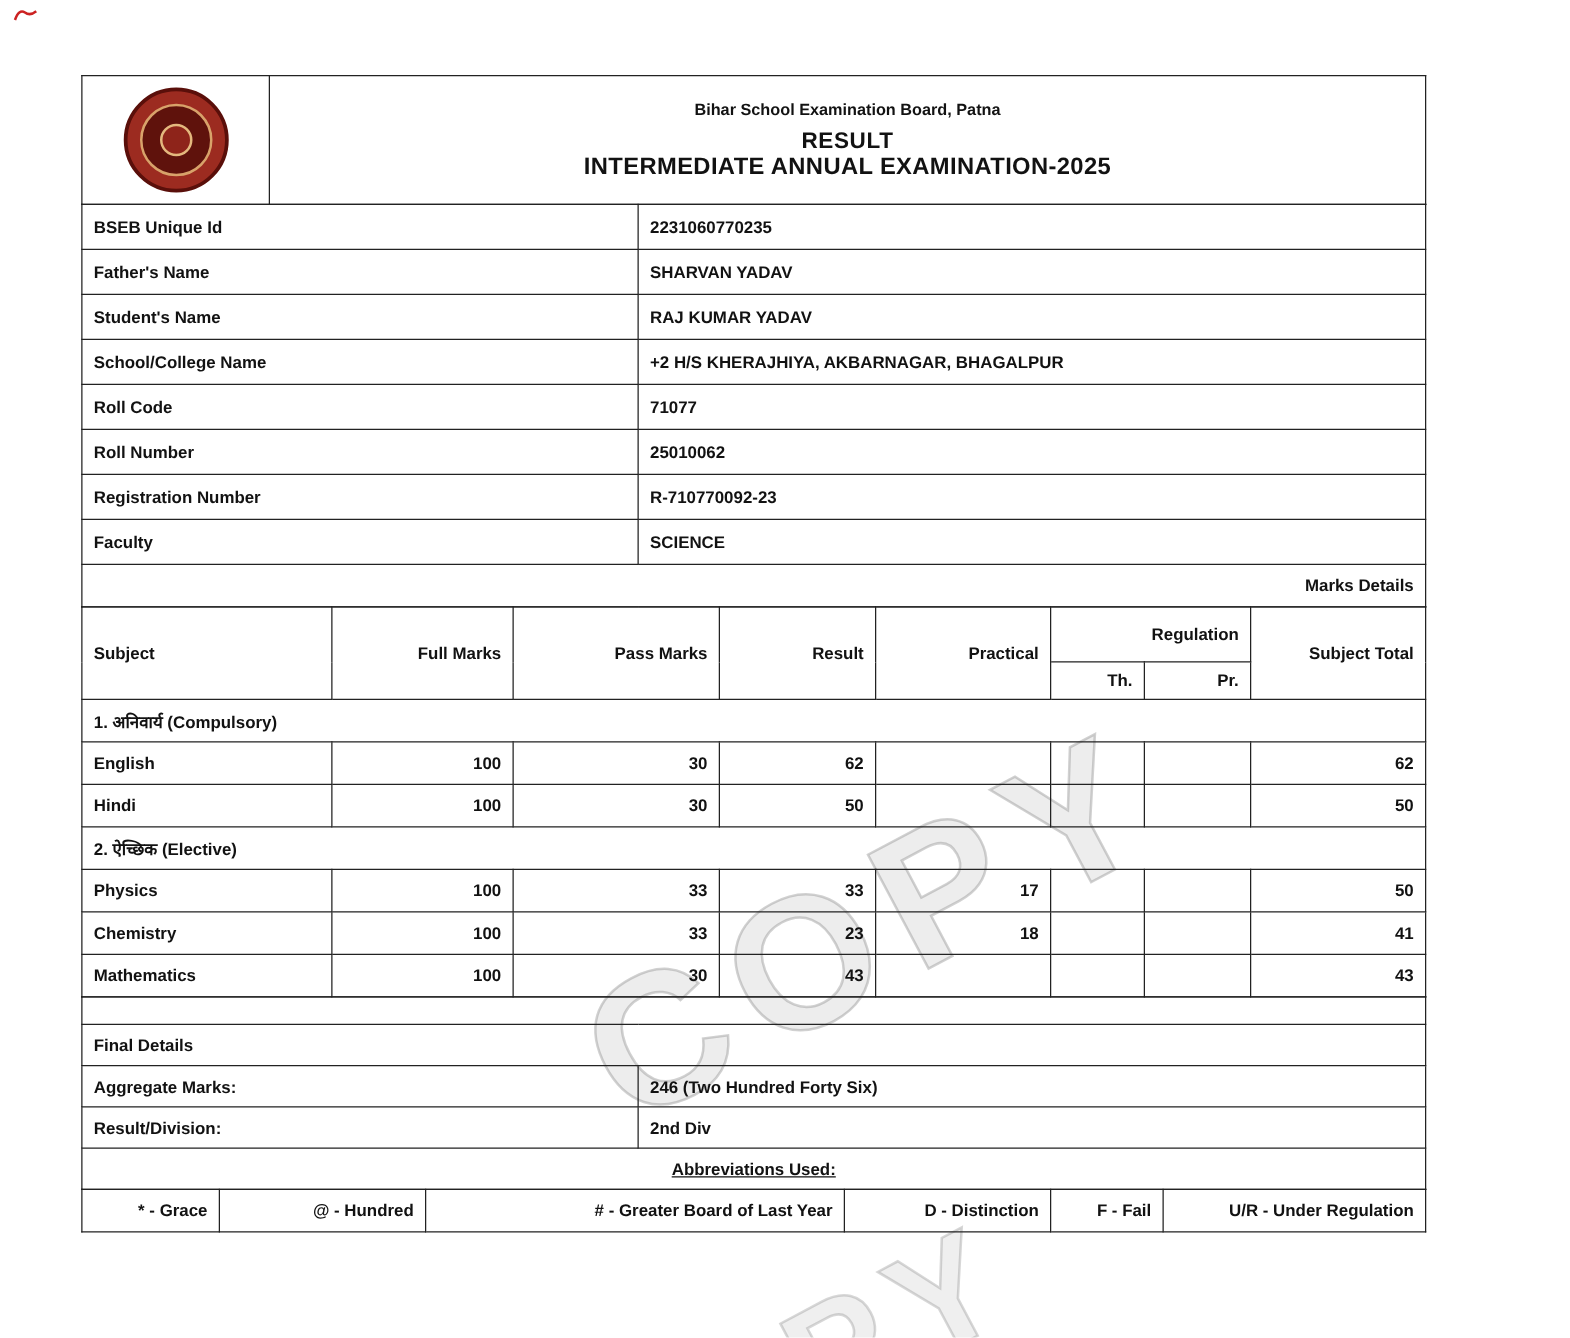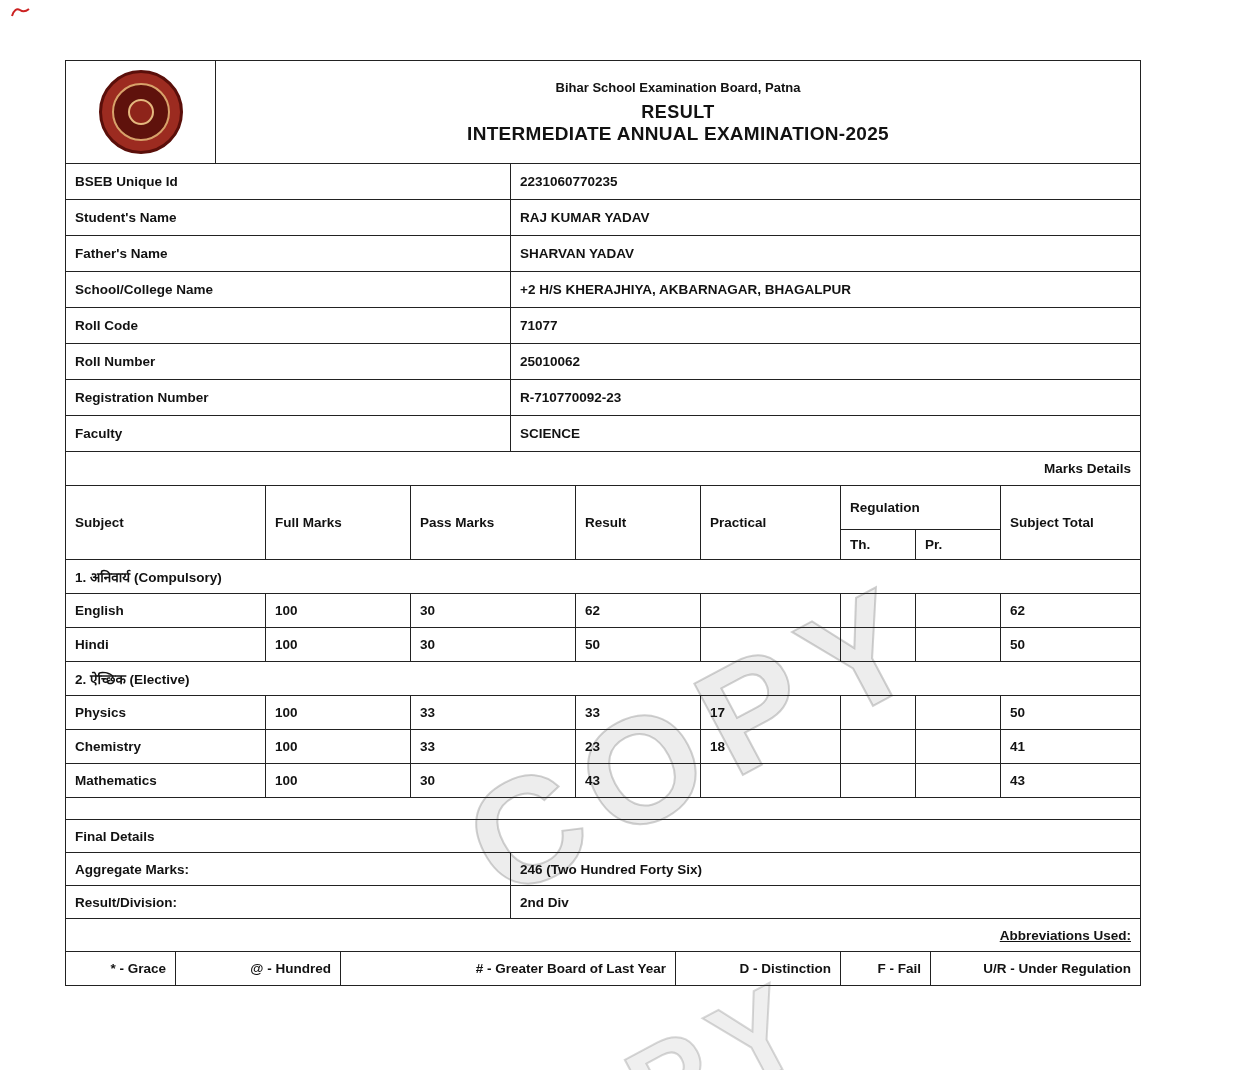--- a/index.html
+++ b/index.html
@@ -37,31 +37,31 @@
           display:flex; align-items:center; justify-content:center; margin:0 auto; }
   .seal-inner { width:58px; height:58px; border-radius:50%; background:#5f120c; border:2px solid #d8a26a;
           display:flex; align-items:center; justify-content:center; }
   .seal-core { width:26px; height:26px; border-radius:50%; background:#8e241a; border:2px solid #e4b87e; }
 
   
   .info-table td { height:36px; text-align:left; }
   .section-row td { height:34px; text-align:right; }
 
   
-  .marks-table th, .marks-table td { text-align:left; }
+  .marks-table th, .marks-table td { text-align:right; }
   .marks-table thead tr.h1 th { height:44px; }
   .marks-table thead tr.h2 th { height:30px; }
   .marks-table td { height:34px; }
   .marks-table .subject, .marks-table th.subject { text-align:left; }
   .group-row td { text-align:left; height:34px; }
 
   
   .final-table td { height:33px; text-align:left; }
   .final-table tr.spacer td { height:22px; }
-  .abbr-title td { text-align:right; }
+  .abbr-title td { text-align:center; }
   .abbr-title .u { text-decoration:underline; }
   .abbr-table td { height:34px; text-align:right; }
 
   
   .watermark {
     position:absolute;
     left:520px; top:760px;
     width:600px;
     z-index:1;
     transform:rotate(-28deg);
@@ -130,26 +130,26 @@
     <colgroup>
         <col style="width:445px">
         <col style="width:630px">
       </colgroup>
     <tbody>
         <tr>
       <td>BSEB Unique Id</td>
       <td>2231060770235</td>
     </tr>
     <tr>
+      <td>Father's Name</td>
+      <td>SHARVAN YADAV</td>
+    </tr>
+    <tr>
       <td>Student's Name</td>
       <td>RAJ KUMAR YADAV</td>
-    </tr>
-    <tr>
-      <td>Father's Name</td>
-      <td>SHARVAN YADAV</td>
     </tr>
     <tr>
       <td>School/College Name</td>
       <td>+2 H/S KHERAJHIYA, AKBARNAGAR, BHAGALPUR</td>
     </tr>
     <tr>
       <td>Roll Code</td>
       <td>71077</td>
     </tr>
     <tr>

